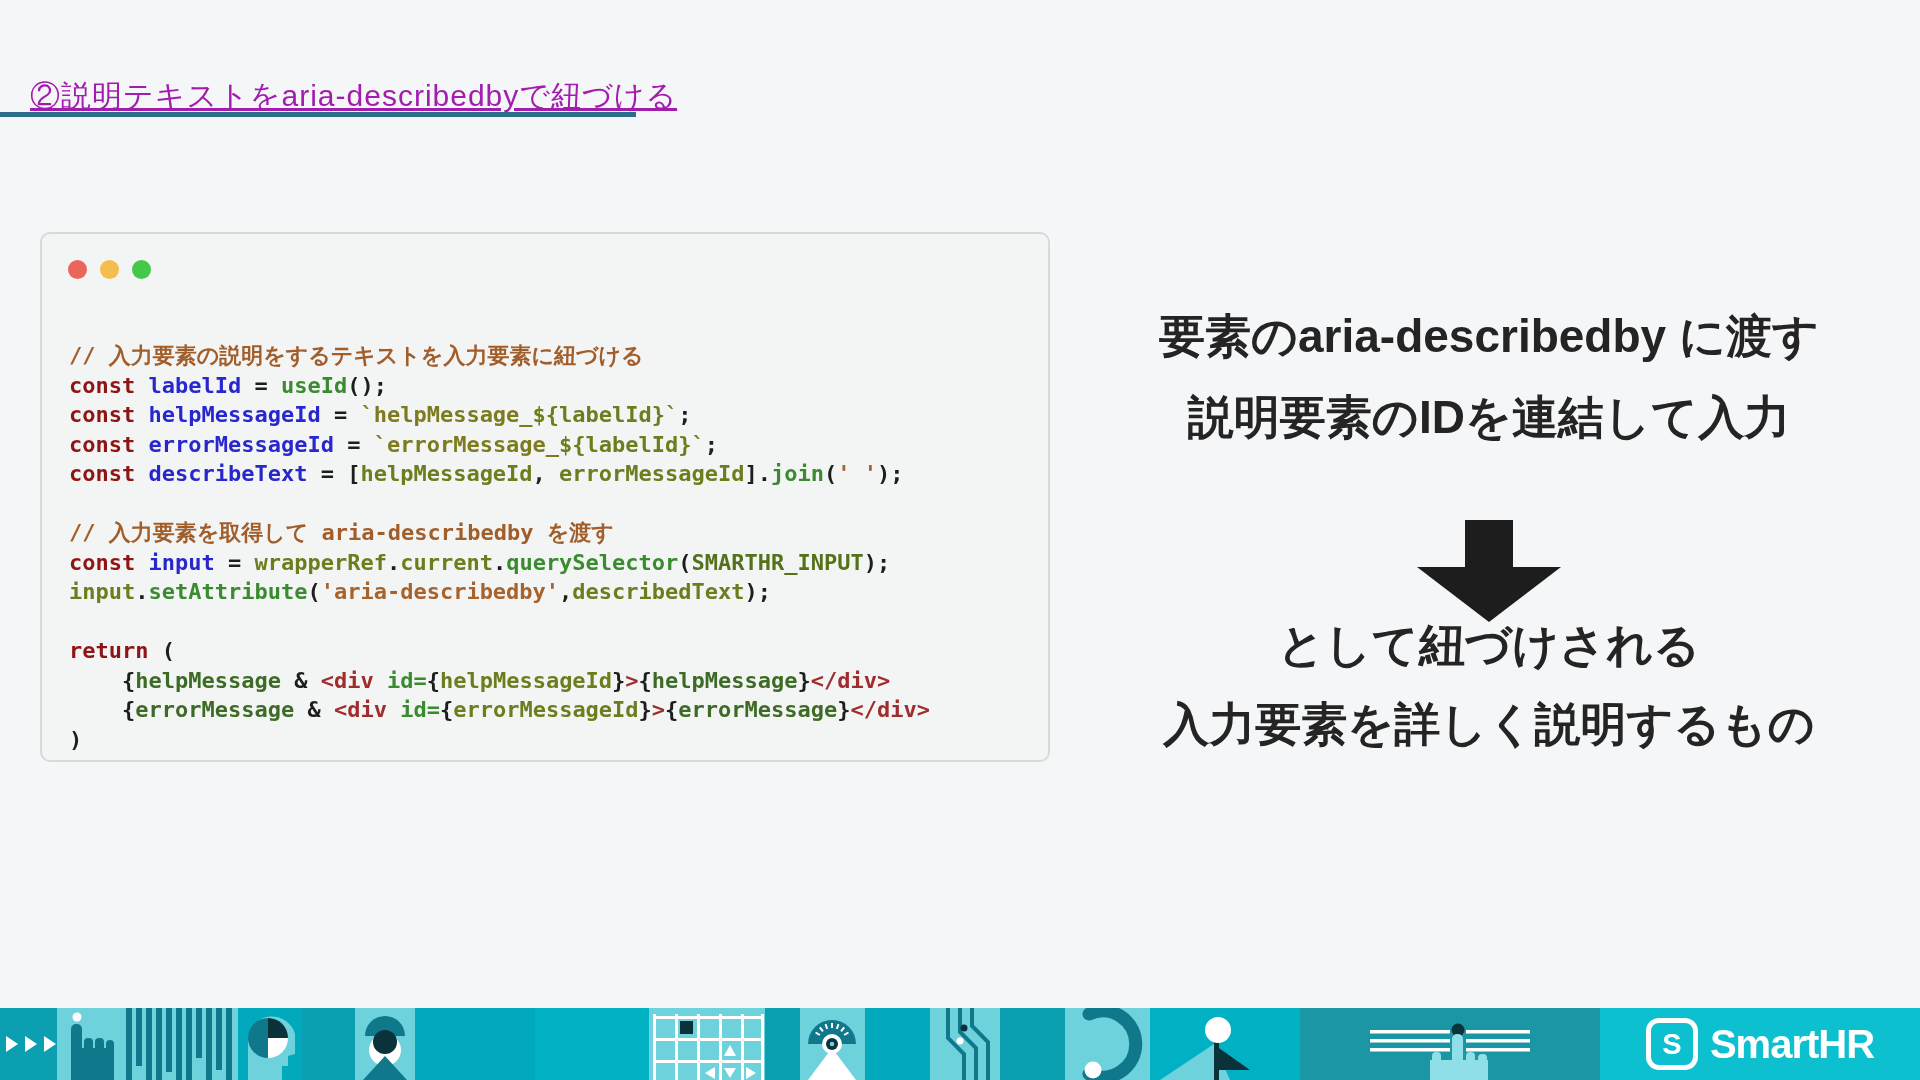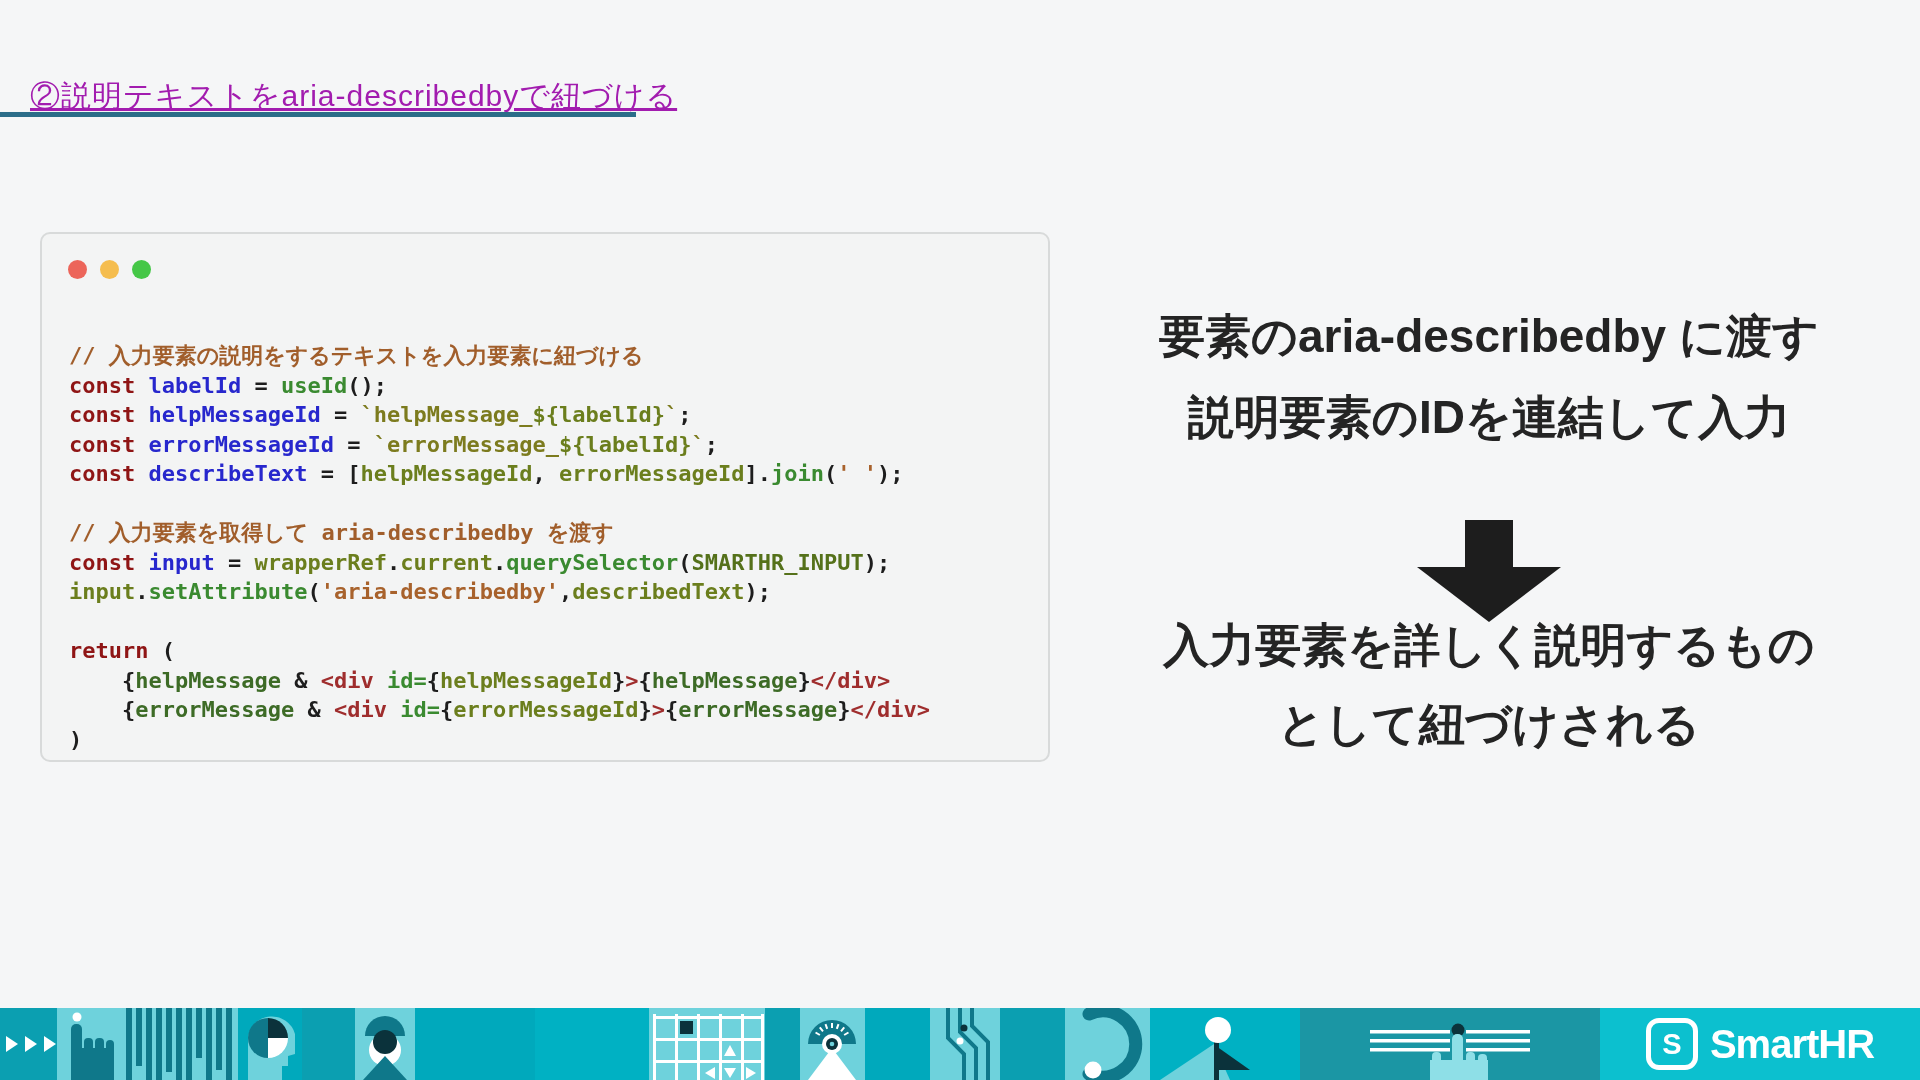--- a/index.html
+++ b/index.html
@@ -60,22 +60,22 @@
     <div>要素のaria-describedby に渡す</div>
     <div>説明要素のIDを連結して入力</div>
   </div>
 
   <div class="big-arrow">
     <div class="stem"></div>
     <div class="head"></div>
   </div>
 
   <div class="annotation-block annotation-bottom">
+    <div>として紐づけされる</div>
     <div>入力要素を詳しく説明するもの</div>
-    <div>として紐づけされる</div>
   </div>
 
   <footer class="footer-band">
       <div class="footer-tile" style="left: 0px; width: 57px; background: rgb(11, 159, 177);">
         <svg width="57" height="72">
       <polygon points="6,28 18,36 6,44" fill="#ffffff"></polygon>
       <polygon points="25,28 37,36 25,44" fill="#ffffff"></polygon>
       <polygon points="44,28 56,36 44,44" fill="#ffffff"></polygon>
         </svg>
       </div>

